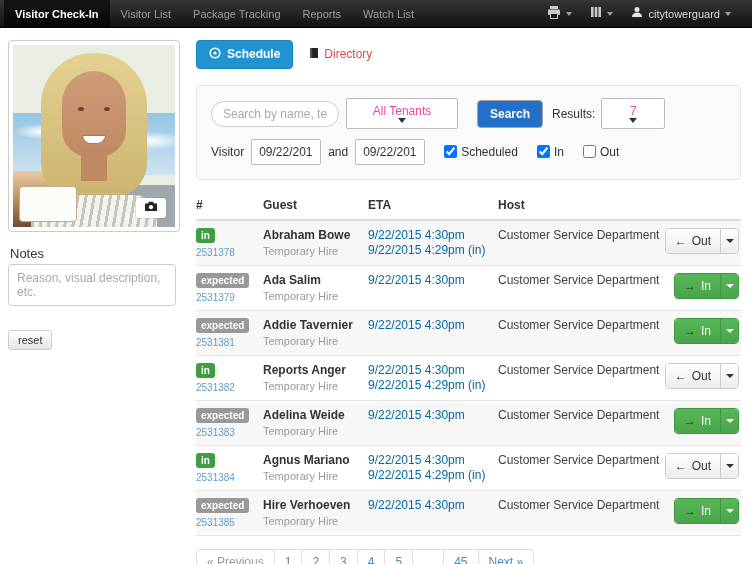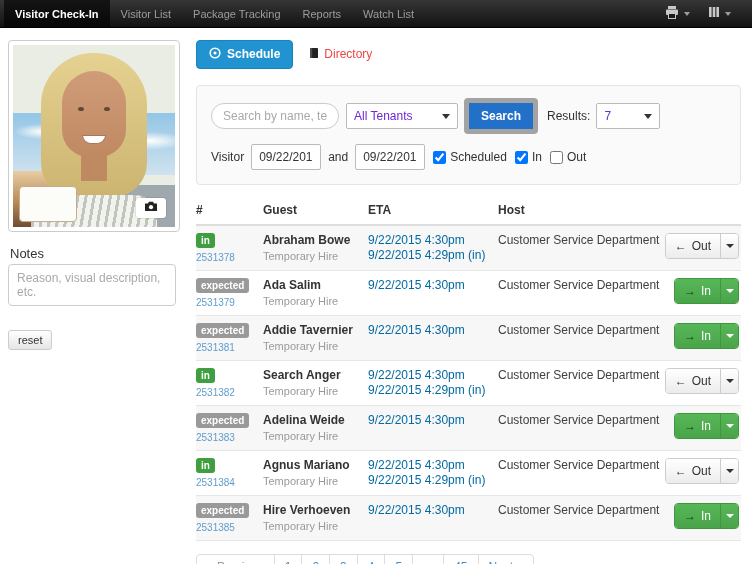--- a/index.html
+++ b/index.html
@@ -113,36 +113,36 @@
   .filter-row { display:flex; align-items:center; }
   .filter-row + .filter-row { margin-top:10px; }
   .search-pill {
     width:128px; border:1px solid #ccc; border-radius:14px; padding:5px 11px;
     font-size:12px; font-family:"Liberation Sans", sans-serif; color:#333; outline:none;
   }
   .search-pill::placeholder { color:#a9a9a9; }
   .fake-select {
     display:flex; align-items:center; justify-content:space-between;
     background:#fff; border:1px solid #bbb; border-radius:2px; padding:5px 7px;
-    font-size:12px; color:#6d28d9; cursor:pointer;
+    font-size:12px; color:#ec4899; cursor:pointer;flex-direction:column;
   }
   .sel-caret { width:0; height:0; border-left:4px solid transparent; border-right:4px solid transparent; border-top:5px solid #333; }
   .tenant-select { width:112px; margin-left:7px; }
   .results-select { width:64px; margin-left:6px; }
   .btn-search {
-    margin-left:6px; padding:6px 12px; background:#2270c8; border:5px solid #a3a3a3;
+    margin-left:19px; padding:6px 12px; background:#2270c8; border:1px solid #a3a3a3;
     border-radius:4px; color:#fff; font-size:12px; font-weight:bold; cursor:pointer;
   }
   .results-label { margin-left:9px; }
   .date-input {
     width:70px; border:1px solid #bbb; border-radius:2px; padding:5px 7px;
     font-size:12px; font-family:"Liberation Sans", sans-serif; color:#333; margin-left:7px;
   }
   .and-label { margin-left:7px; }
-  .chk { display:flex; align-items:flex-end; margin-left:8px; cursor:pointer; }
+  .chk { display:flex; align-items:flex-start; margin-left:19px; cursor:pointer; }
   .chk input { margin:0 4px 0 0; }
 
   
   .table { margin-top:14px; }
   .thead, .trow { display:grid; grid-template-columns:67px 105px 130px 165px 1fr; }
   .thead { font-weight:bold; padding:4px 0 7px; border-bottom:2px solid #ddd; }
   .trow { padding:7px 0; border-bottom:1px solid #e6e6e6; min-height:44px; align-items:start; }
   .trow:nth-child(odd) { background:#f7f7f7; }
   .status-badge {
     display:inline-block; padding:2px 5px; border-radius:3px; color:#fff;
@@ -214,20 +214,30 @@
     <div class="nav-icon-group">
       <span>
         <svg width="12" height="12" viewBox="0 0 12 12">
             <rect x="1" y="1" width="2.6" height="10" fill="#c8c8c8"></rect>
             <rect x="4.7" y="1" width="2.6" height="10" fill="#c8c8c8"></rect>
             <rect x="8.4" y="1" width="2.6" height="10" fill="#c8c8c8"></rect>
           </svg>
       </span>
       <span class="caret-sm"></span>
     </div>
+    <div class="nav-icon-group">
+      <span>
+        <svg width="12" height="12" viewBox="0 0 12 12">
+            <circle cx="6" cy="3.4" r="2.5" fill="#e3e3e3"></circle>
+            <path d="M1 11c0-3 2.2-4.6 5-4.6S11 8 11 11z" fill="#e3e3e3"></path>
+          </svg>
+      </span>
+      <span class="user-label">citytowerguard</span>
+      <span class="caret-sm"></span>
+    </div>
   </div>
 </div>
 
 <div class="photo-card">
   <div class="photo">
     <div class="photo-sky"></div>
     <div class="photo-sunset"></div>
     <div class="photo-dusk"></div>
     <div class="hair"></div>
     <div class="neck"></div>
@@ -397,21 +407,21 @@
           </div>
         </div>
       </div>
 
       <div class="trow">
         <div>
           <span class="status-badge in">in</span>
           <a class="id-link">2531382</a>
         </div>
         <div>
-          <div class="guest-name">Search Anger</div>
+          <div class="guest-name">Reports Anger</div>
           <div class="guest-type">Temporary Hire</div>
         </div>
         <div class="eta-cell">
           <div>9/22/2015 4:30pm</div>
           <div>9/22/2015 4:29pm (in)</div>
         </div>
         <div class="host-cell">Customer Service Department</div>
         <div class="action-cell">
           <div class="split-btn">
             <span class="split-main">

